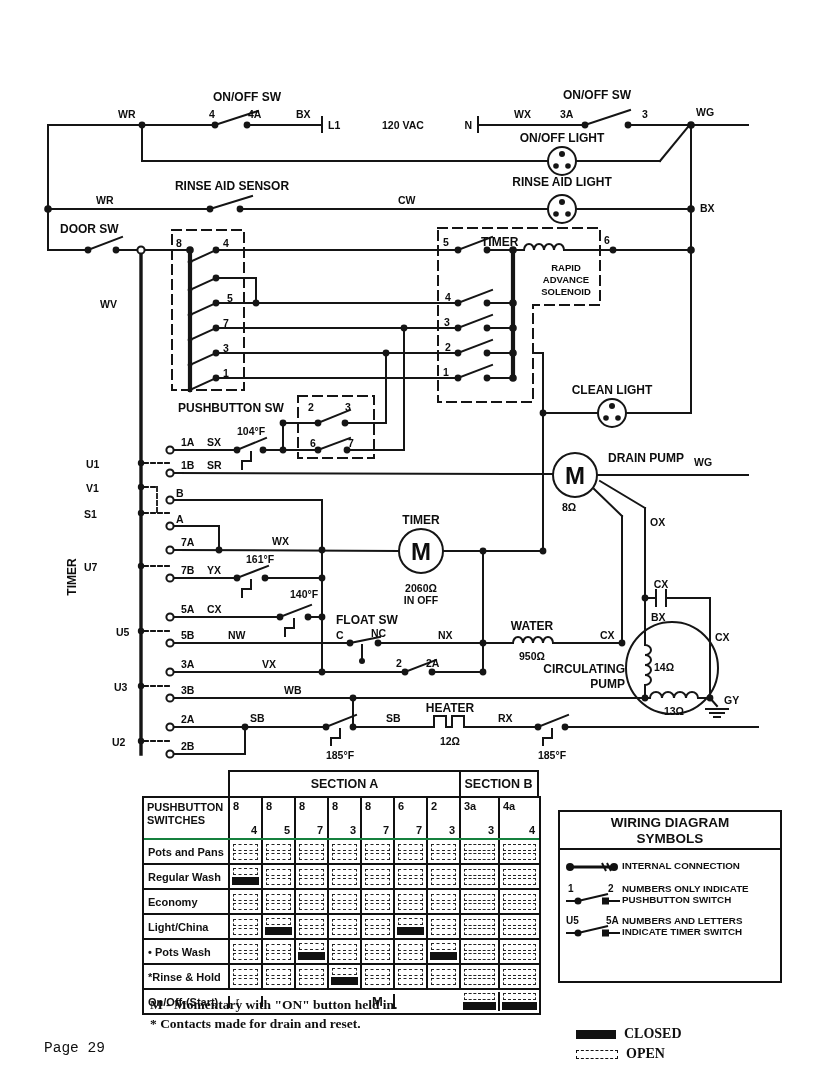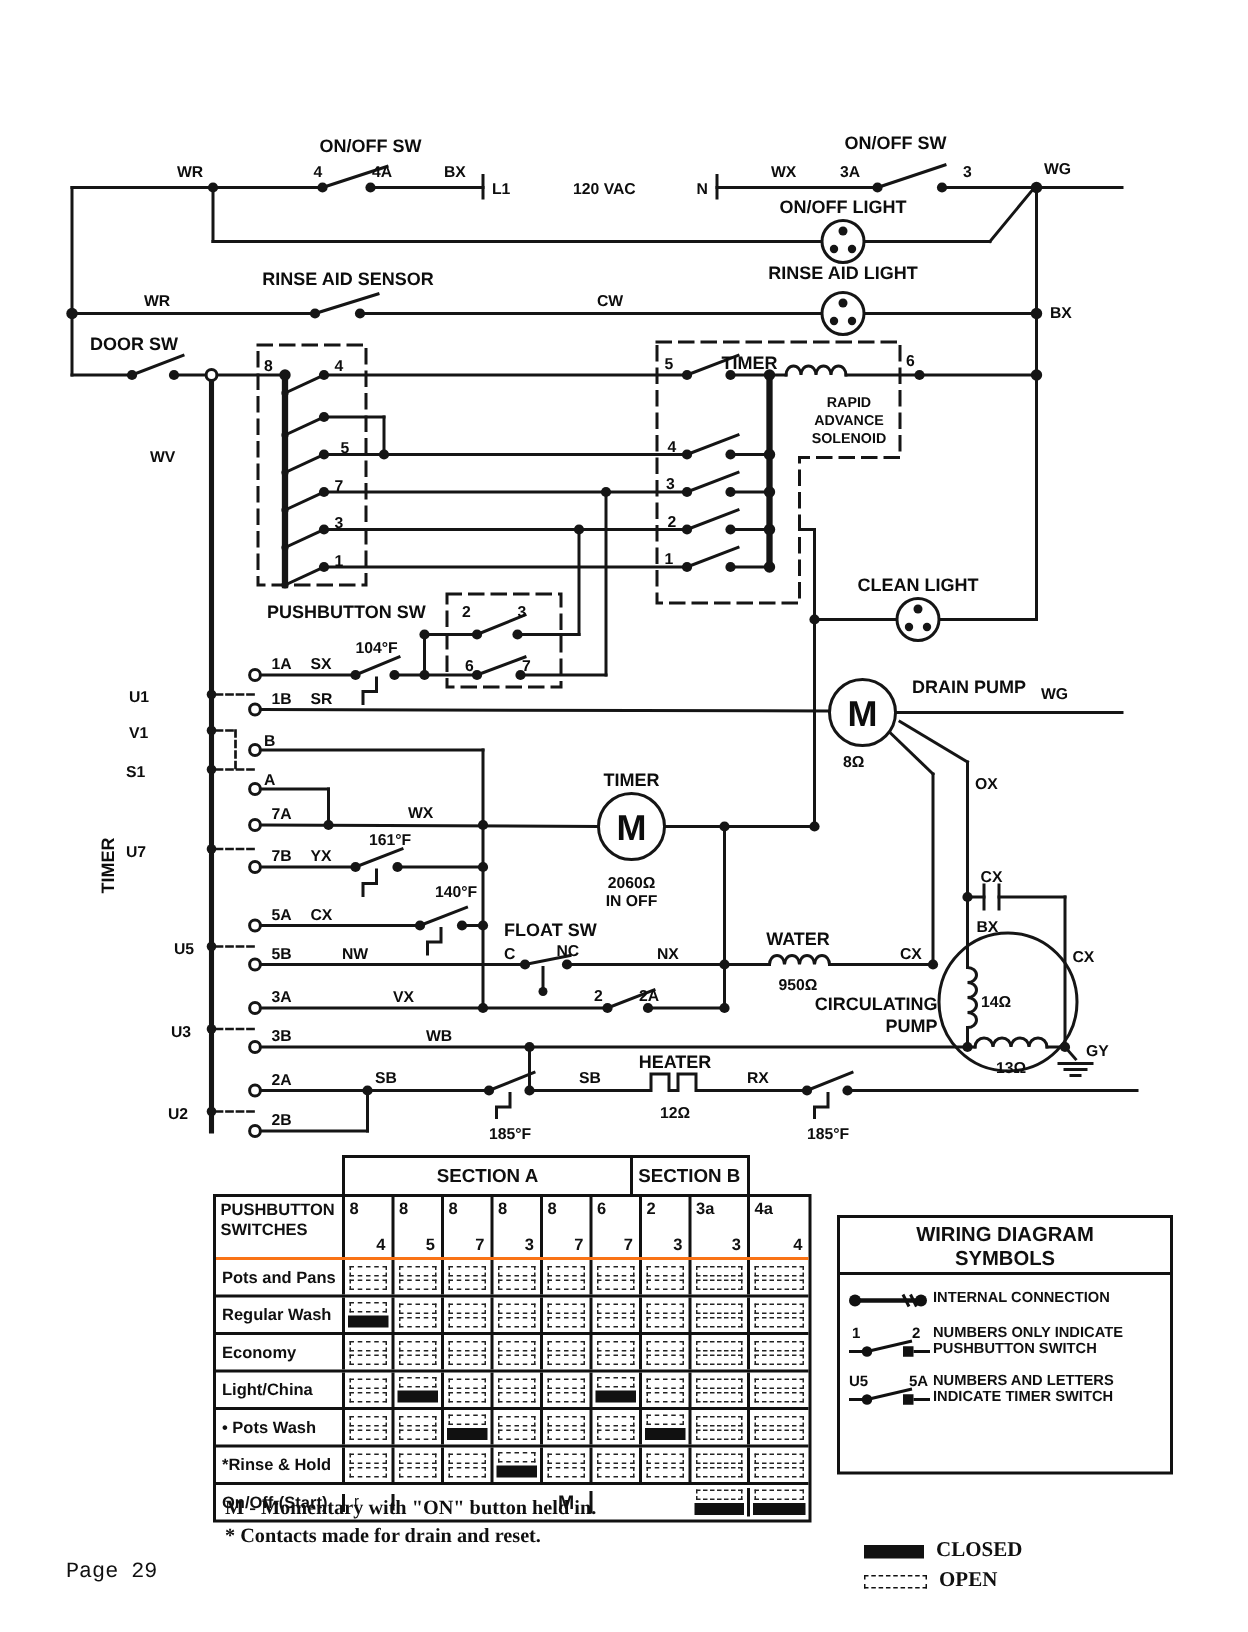--- a/index.html
+++ b/index.html
@@ -18,24 +18,24 @@
   svg .t10{font-size:9.5px;}
   svg .t22{font-size:24px;}
   svg .tc{text-anchor:middle;}
   svg .te{text-anchor:end;}
 
   
   .tablewrap{position:absolute;left:142px;top:770px;width:399px;}
   .secrow{display:flex;margin-left:86px;height:26px;}
   .secA,.secB{border:2.5px solid #111;border-bottom:none;display:flex;align-items:center;
       justify-content:center;font-weight:bold;font-size:12.5px;box-sizing:border-box;}
-  .secA{width:194px;}
+  .secA{width:233px;}
   .secB{width:80px;margin-left:-2.5px;}
   .tgrid{border:2.5px solid #111;}
-  .hrow{display:flex;height:40px;border-bottom:2px solid #f97316;justify-content:flex-end;}
+  .hrow{display:flex;height:40px;border-bottom:2px solid #15803d;justify-content:flex-end;}
   .hlabel{width:86px;box-sizing:border-box;border-right:2px solid #111;font-weight:bold;
       font-size:11px;line-height:1.15;padding:3px 0 0 3px;}
   .hcell{width:33px;box-sizing:border-box;border-right:2px solid #111;position:relative;
       font-weight:bold;font-size:11px;}
   .hcell.wide{width:39px;}
   .hcell:last-child{border-right:none;}
   .hct{position:absolute;left:3px;top:2px;}
   .hcb{position:absolute;right:4px;bottom:2px;}
   .drow{display:flex;height:23px;border-bottom:2px solid #111;}
   .drow:last-child{border-bottom:none;align-items:center;}

